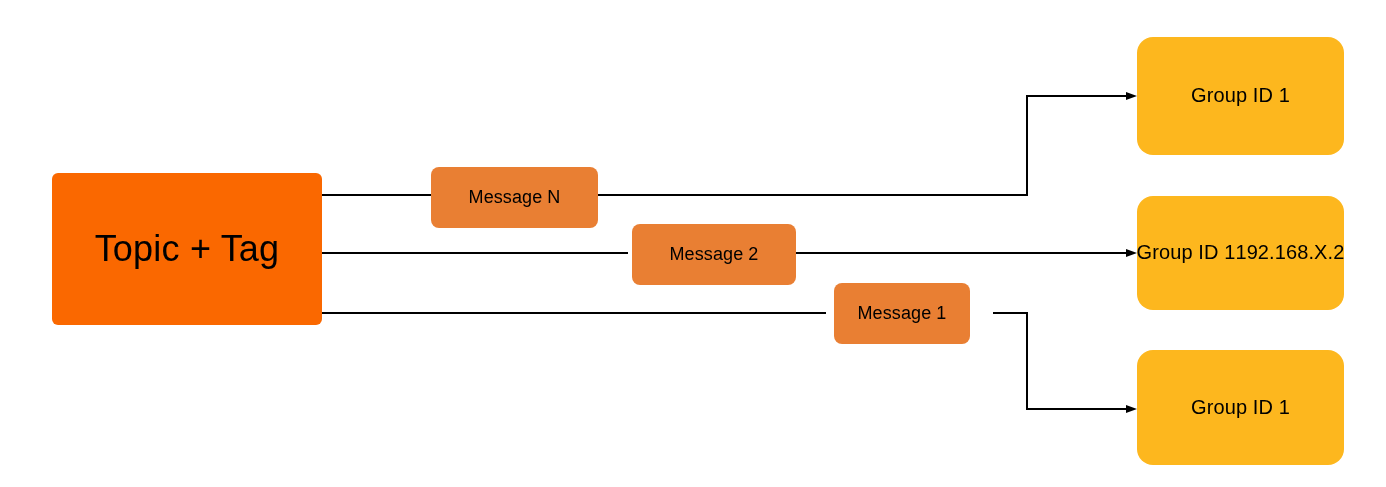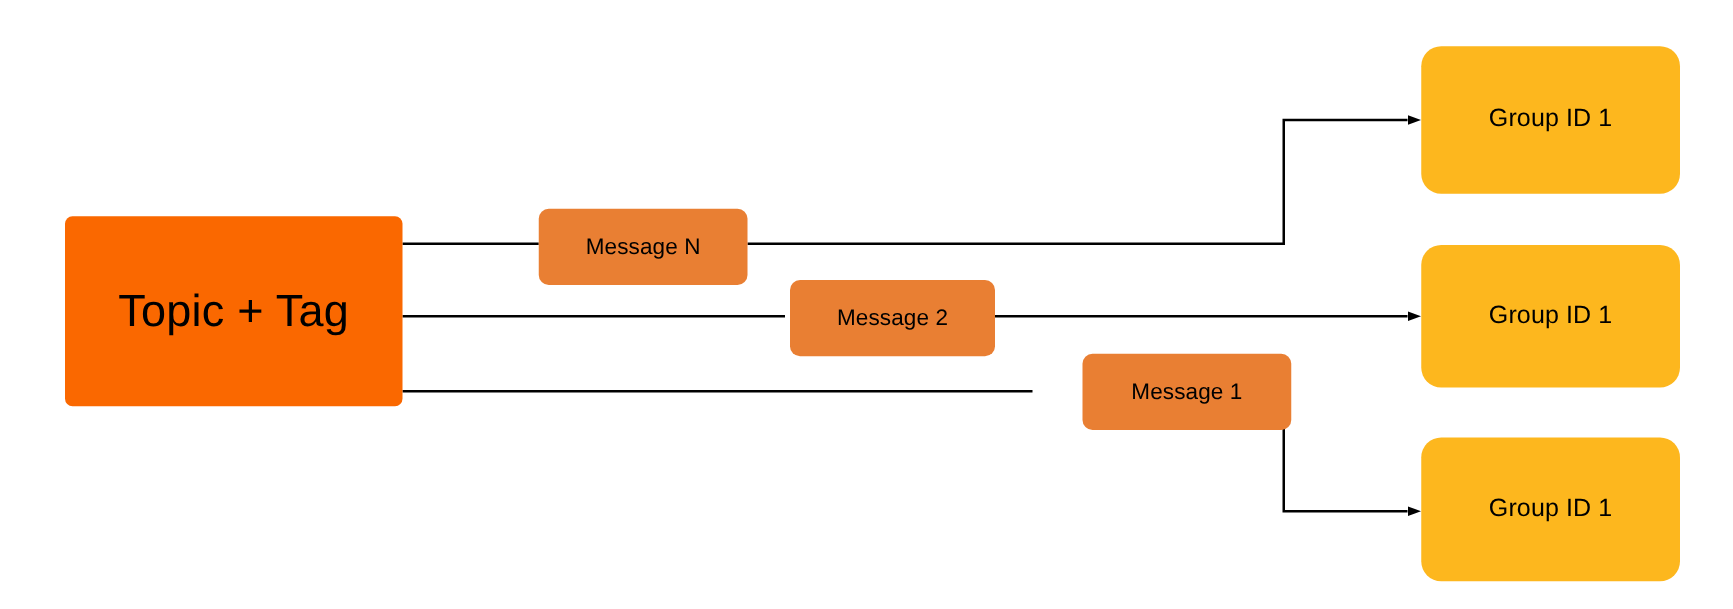--- a/index.html
+++ b/index.html
@@ -88,29 +88,30 @@
   </div>
 
   <div class="node node-message" id="node-message-0" style="left: 431px; top: 167px; width: 167px; height: 61px;">
     <span>Message N</span>
   </div>
 
   <div class="node node-message" id="node-message-1" style="left: 592px; top: 224px; width: 164px; height: 61px; margin-left: 40px;">
     <span>Message 2</span>
   </div>
 
-  <div class="node node-message" id="node-message-2" style="left: 866px; top: 283px; width: 167px; height: 61px;">
+  <div class="node node-message" id="node-message-2" style="left: 834px; top: 283px; width: 136px; height: 61px;">
     <span>Message 1</span>
   </div>
 
   <div class="node node-group" id="node-group-0" style="left: 1137px; top: 37px; width: 207px; height: 118px;">
     <span class="group-line">Group ID 1</span>
   </div>
 
   <div class="node node-group" id="node-group-1" style="left: 1137px; top: 196px; width: 207px; height: 114px;">
     <span class="group-line">Group ID 1</span>
+    <span class="group-line">192.168.X.2</span>
   </div>
 
   <div class="node node-group" id="node-group-2" style="left: 1137px; top: 350px; width: 207px; height: 115px;">
     <span class="group-line">Group ID 1</span>
   </div>
 
 </div>
 
 </body></html>

